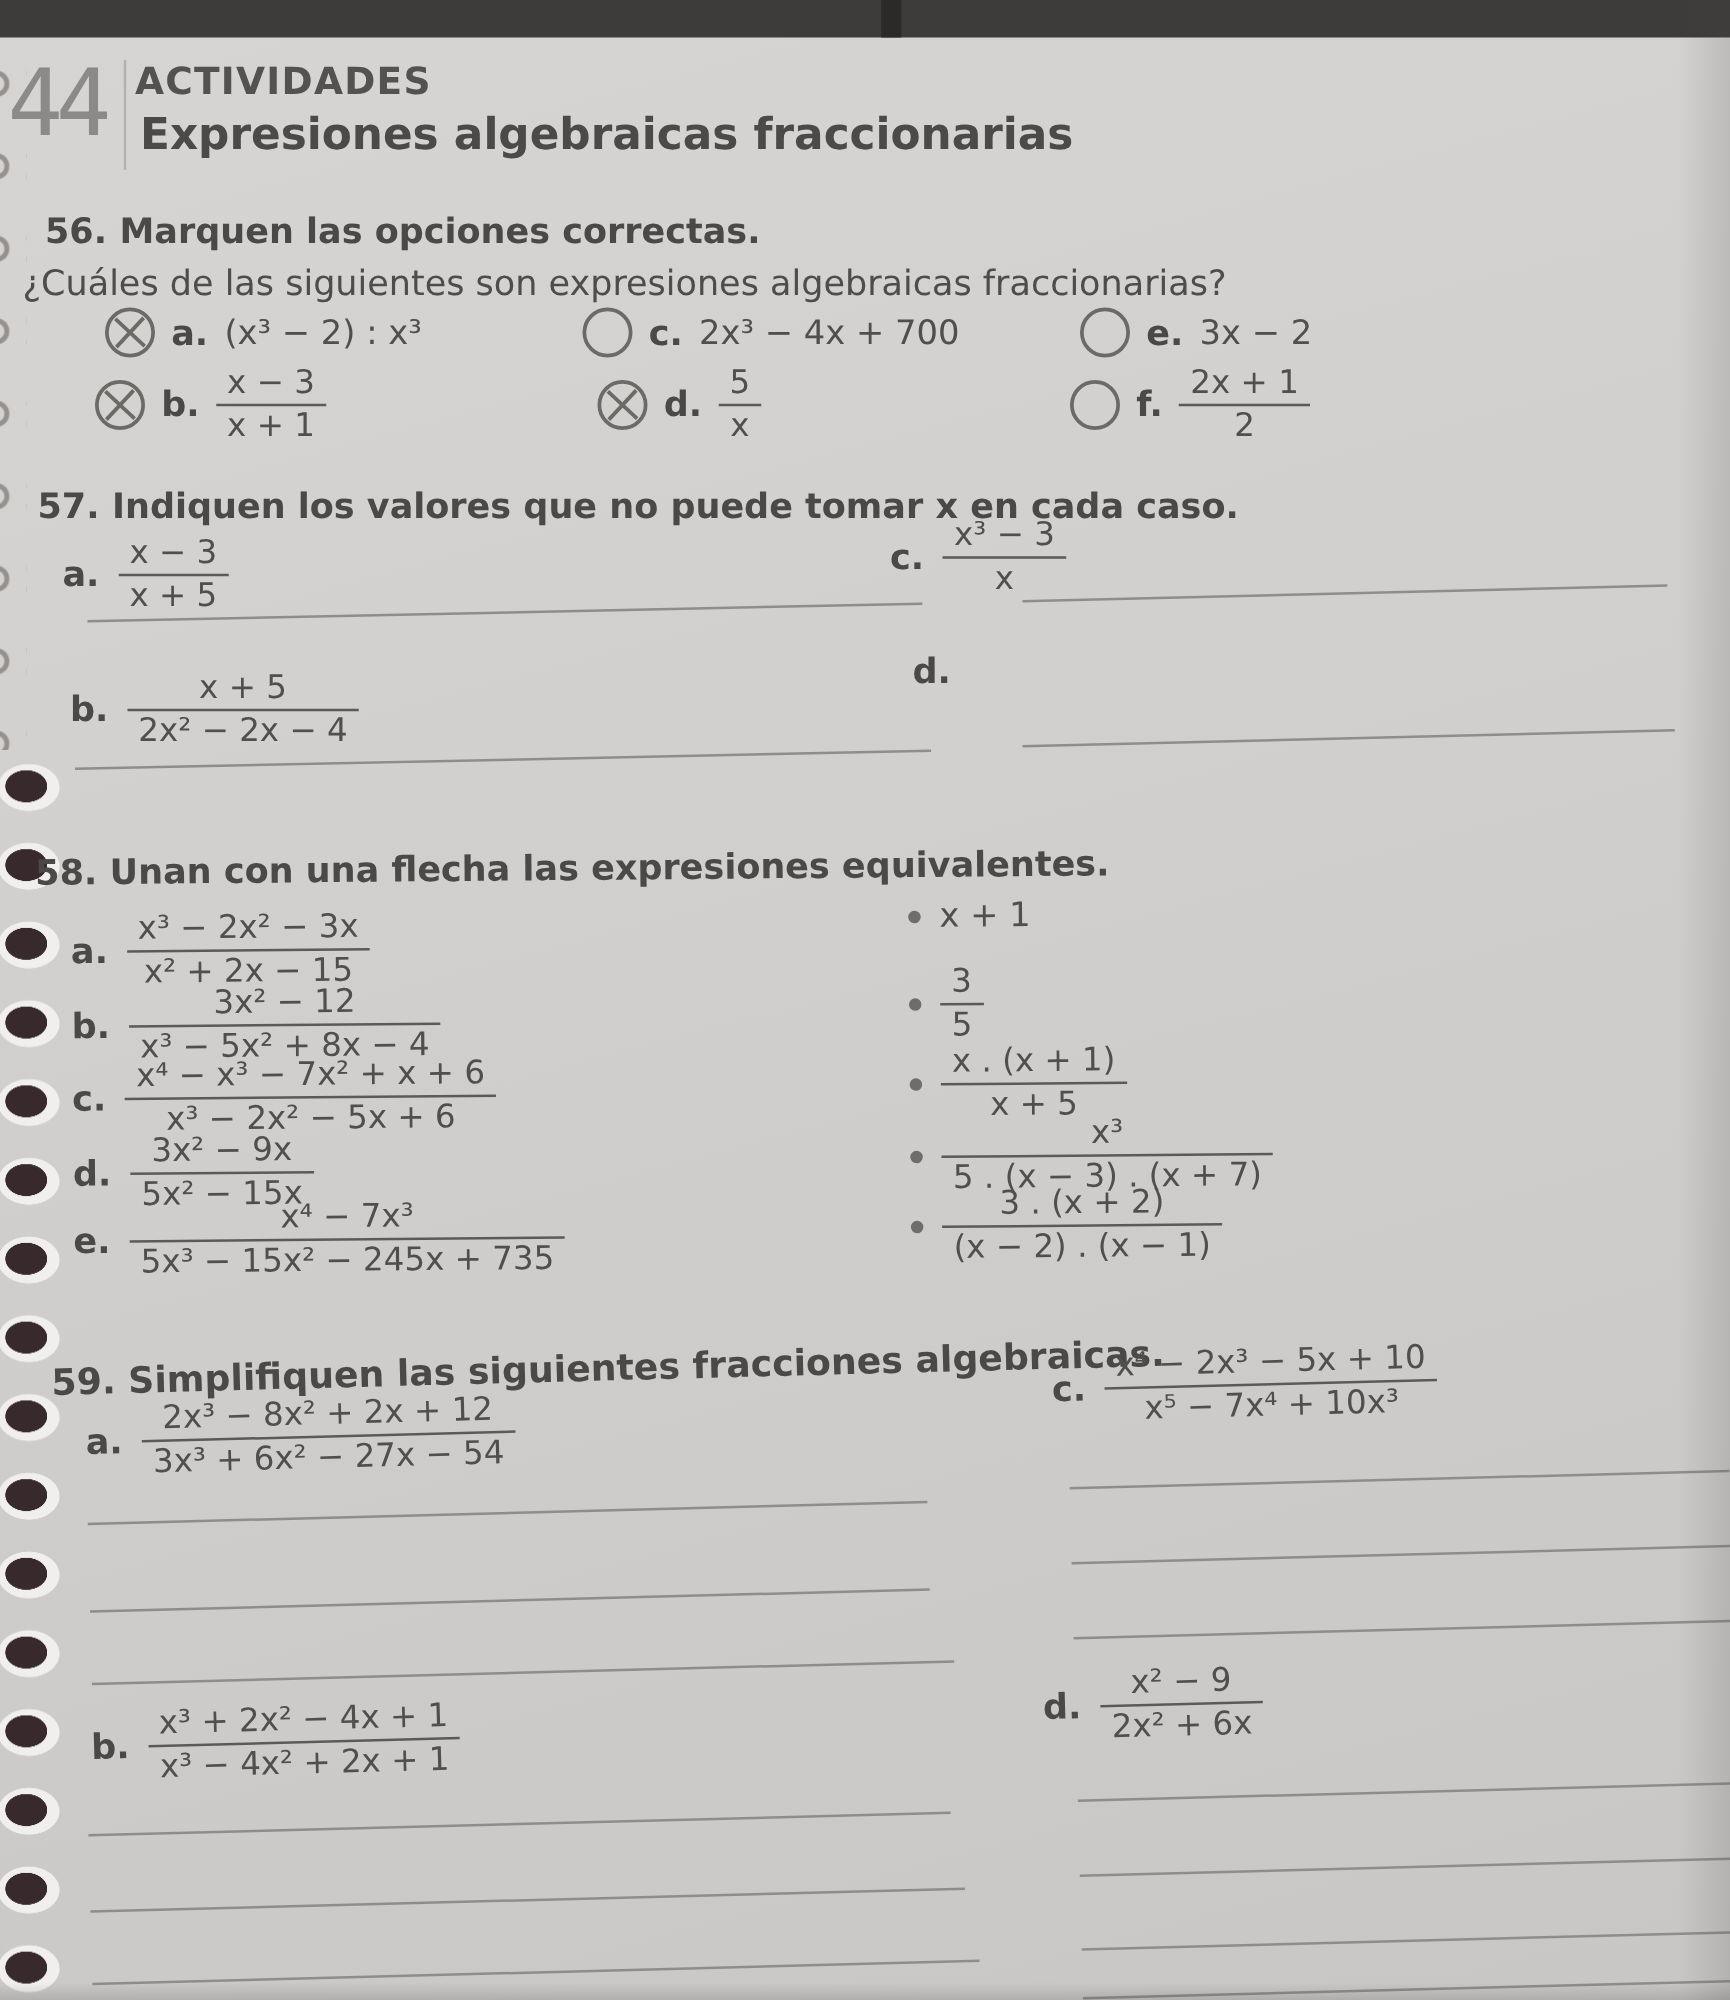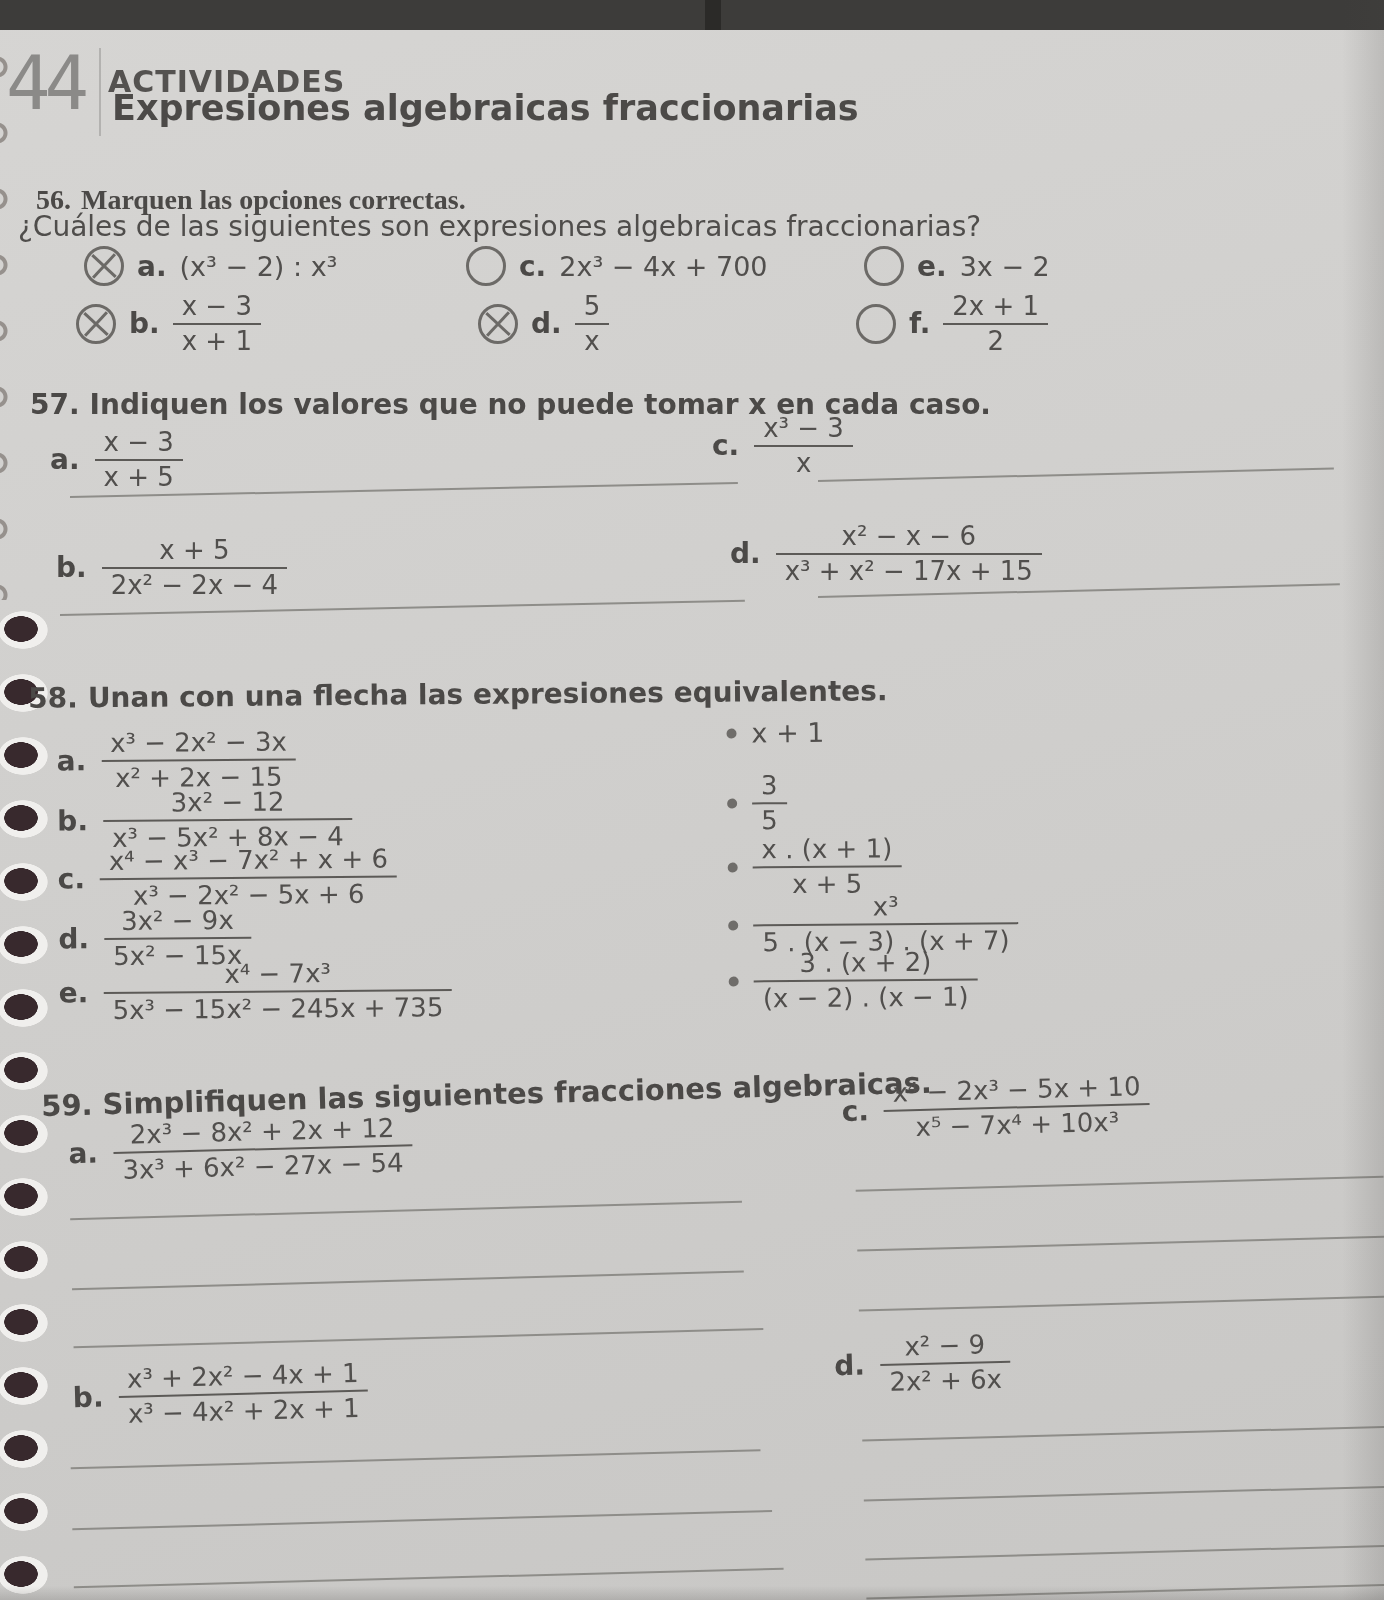--- a/index.html
+++ b/index.html
@@ -17,21 +17,21 @@
         background-size:26px 66px;background-repeat:repeat-y;}
   .bind-coils{position:absolute;left:0;top:598px;width:72px;height:1002px;
         background-image:
           radial-gradient(ellipse 17px 13px at 21px 31px,#38292d 0 97%,rgba(0,0,0,0) 100%),
           radial-gradient(ellipse 25px 19px at 23px 32px,#f0efed 0 97%,rgba(0,0,0,0) 100%);
         background-size:72px 63px;background-repeat:repeat-y;}
   .sec{position:absolute;left:0;width:1384px;}
   .chapter{position:absolute;left:6px;top:6px;font-family:"DejaVu Sans Mono",monospace;
         font-weight:normal;font-size:74px;line-height:1;letter-spacing:-6px;color:#8b8a88;}
   .hdr-divider{position:absolute;left:99px;top:8px;width:2px;height:88px;background:#b3b2b0;}
-  .kicker{position:absolute;left:108px;top:24px;font-size:30px;font-weight:bold;color:#545250;letter-spacing:1px;}
+  .kicker{position:absolute;left:108px;top:8px;font-size:30px;font-weight:bold;color:#545250;letter-spacing:1px;}
   .page-title{position:absolute;left:112px;top:48px;font-size:35px;font-weight:bold;color:#4c4a48;}
   .head{position:absolute;font-weight:bold;font-size:28px;color:#4b4947;white-space:nowrap;}
   .head .num{margin-right:10px;}
   .subhead{position:absolute;font-size:28px;color:#4f4d4b;white-space:nowrap;}
   .opt{position:absolute;display:flex;align-items:center;gap:13px;}
   .circle{width:34px;height:34px;border:3px solid #6c6a67;border-radius:50%;position:relative;flex:none;}
   .circle[data-checked="true"]::before,
   .circle[data-checked="true"]::after{content:"";position:absolute;left:50%;top:50%;width:32px;height:3px;background:#6c6a67;}
   .circle[data-checked="true"]::before{transform:translate(-50%,-50%) rotate(43deg);}
   .circle[data-checked="true"]::after{transform:translate(-50%,-50%) rotate(-47deg);}
@@ -57,21 +57,21 @@
   <div class="bind-coils"></div>
 
   <div class="sec" style="top:40px;height:120px;">
     <div class="chapter">44</div>
     <div class="hdr-divider"></div>
     <div class="kicker">ACTIVIDADES</div>
     <div class="page-title">Expresiones algebraicas fraccionarias</div>
   </div>
 
   <div class="sec" style="top:168px;height:216px;">
-    <div class="head" style="left:36px;top:16px;font-family:Liberation Serif, serif;">
+    <div class="head" style="left:36px;top:0px;">
       <span class="num">56.</span><span>Marquen las opciones correctas.</span>
     </div>
     <div class="subhead" style="left:18px;top:42px;">¿Cuáles de las siguientes son expresiones algebraicas fraccionarias?</div>
 
     <div class="opt" style="left:84px;top:78px;">
       <span class="circle" data-checked="true"></span>
       <span class="opt-key">a.</span>
       <span class="opt-expr">(x³ − 2) : x³</span>
     </div>
     <div class="opt" style="left:466px;top:78px;">
@@ -133,24 +133,20 @@
     <div class="ans-line tilt-md" style="left:818px;top:96px;width:516px;"></div>
     <div class="item" style="left:56px;top:150px;">
       <span class="item-key">b.</span>
       <span class="frac">
         <span class="num">x + 5</span>
         <span class="den">2x² − 2x − 4</span>
       </span>
     </div>
     <div class="item" style="left:730px;top:136px;">
       <span class="item-key">d.</span>
-      <span class="frac">
-        <span class="num">x² − x − 6</span>
-        <span class="den">x³ + x² − 17x + 15</span>
-      </span>
     </div>
     <div class="ans-line tilt-sm" style="left:60px;top:230px;width:685px;"></div>
     <div class="ans-line tilt-md" style="left:818px;top:212px;width:522px;"></div>
   </div>
 
   <div class="sec" style="top:676px;height:360px;transform:rotate(-0.5deg);transform-origin:0 0;">
     <div class="head" style="left:28px;top:6px;">
       <span class="num">58.</span><span>Unan con una flecha las expresiones equivalentes.</span>
     </div>
 

